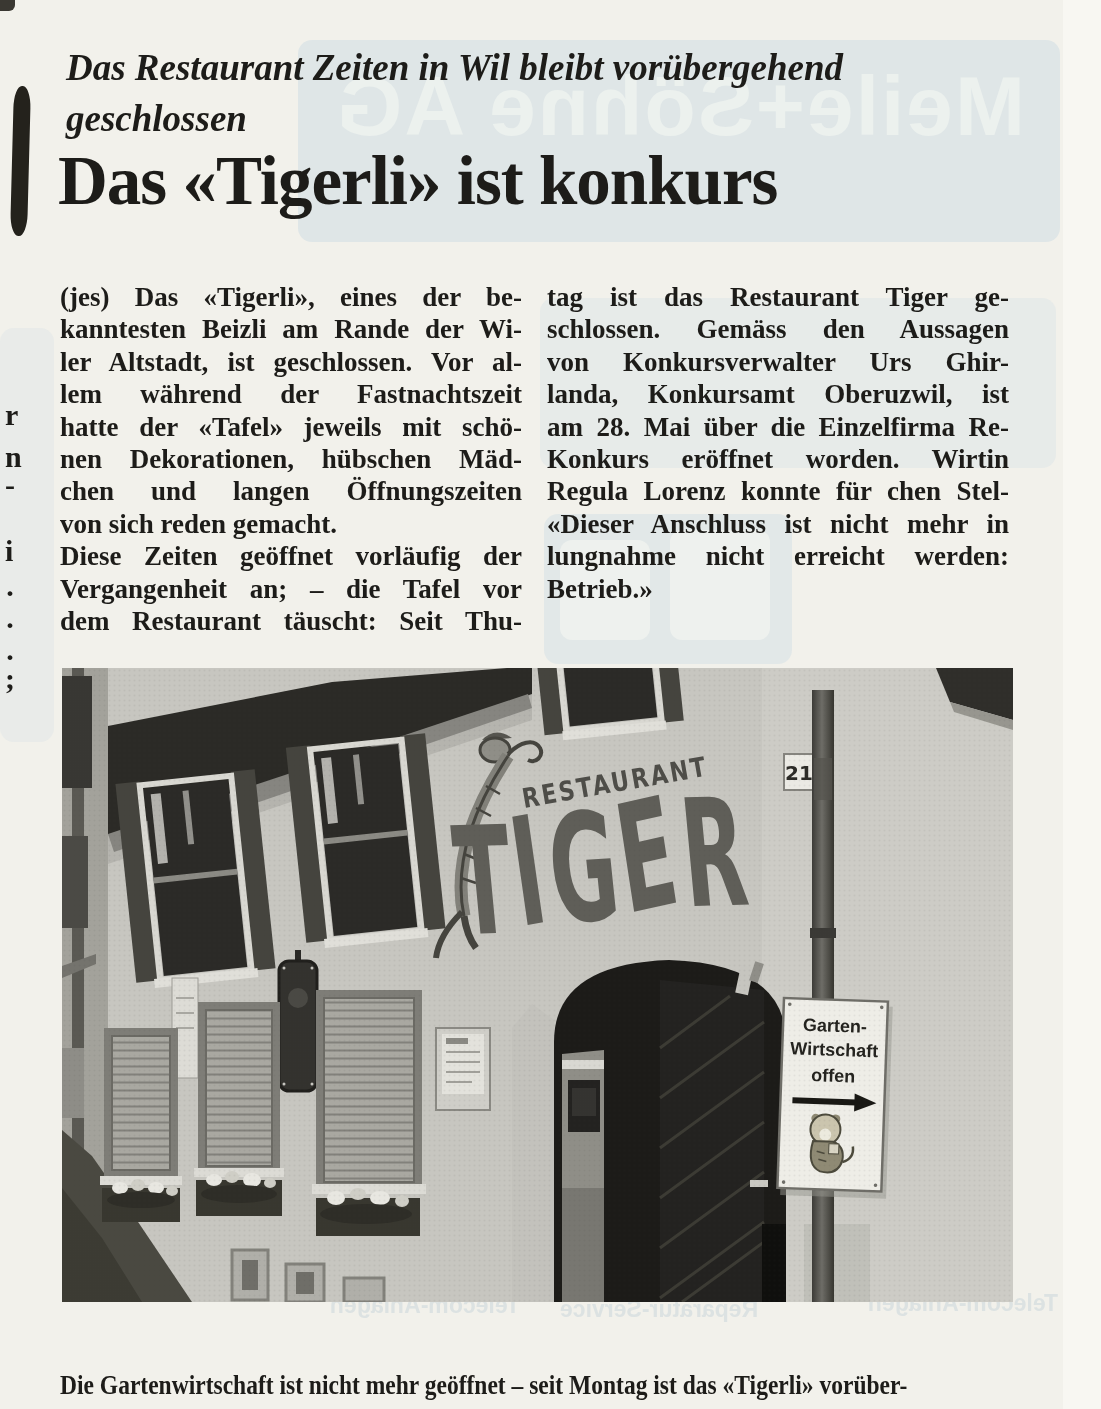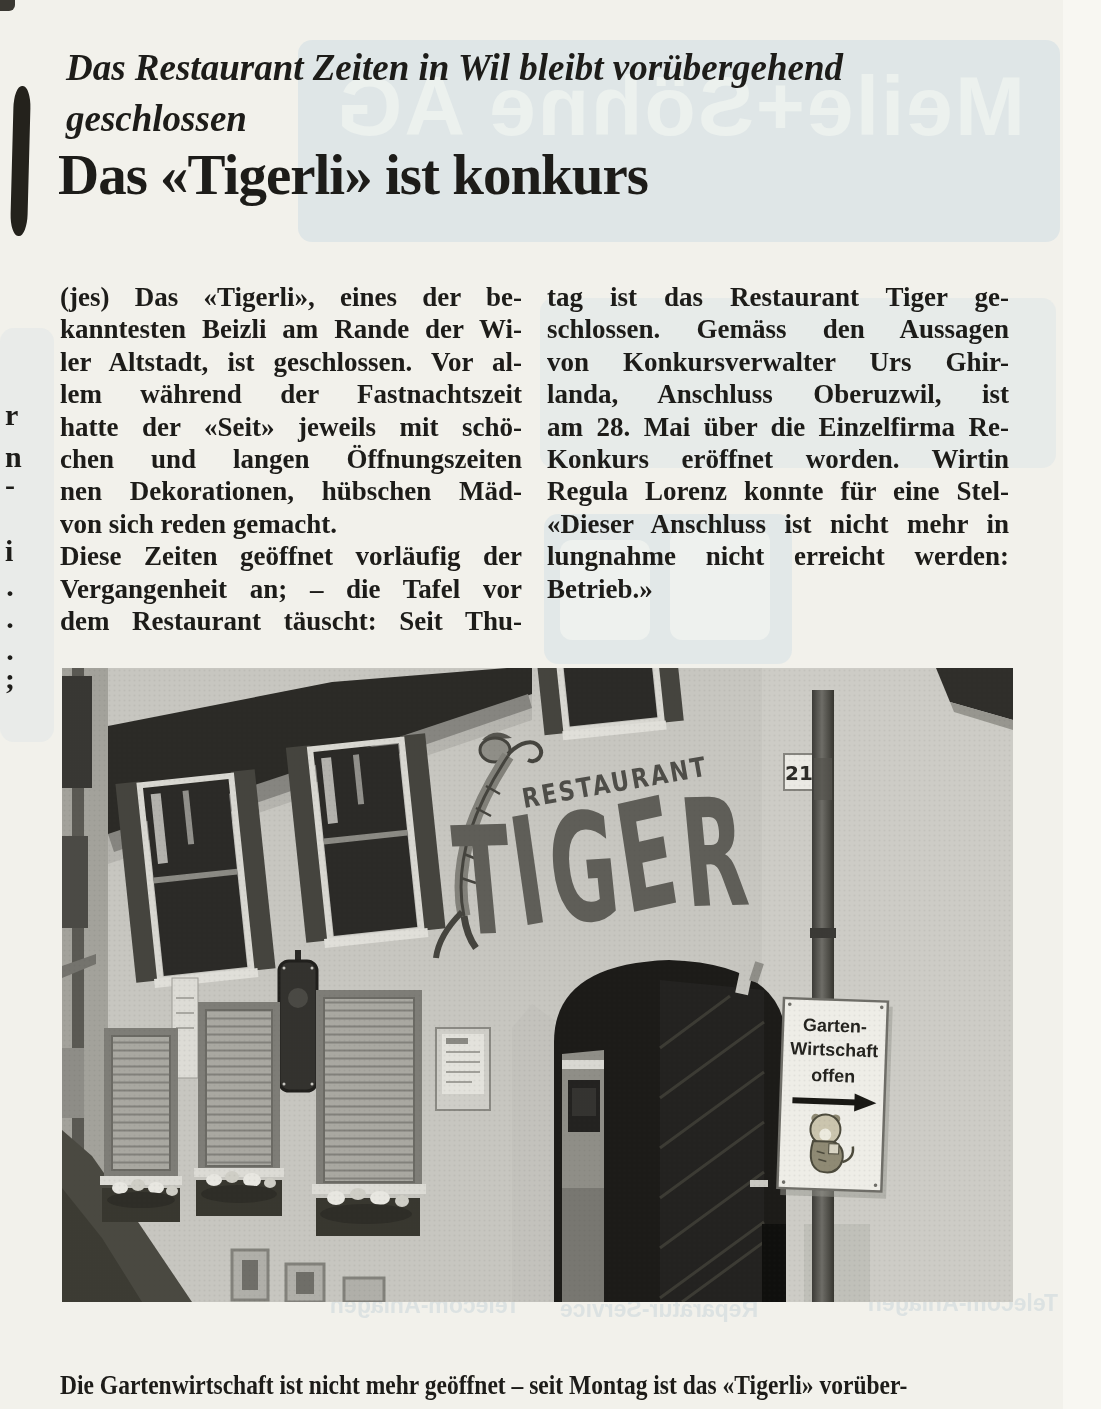--- a/index.html
+++ b/index.html
@@ -18,21 +18,21 @@
       font-weight:bold;font-size:23px;color:#dce2e2;white-space:nowrap}
   .strip-right{position:absolute;right:0;top:0;width:38px;height:1409px;background:#f8f7f2;z-index:1}
   .torn{position:absolute;left:12px;top:86px;width:17px;height:150px;background:#24221c;
       border-radius:8px/22px;transform:rotate(1.5deg);z-index:2}
   .corner-mark{position:absolute;left:0;top:0;width:15px;height:11px;background:#3a3832;
       border-radius:0 0 6px 0;z-index:2}
   .frag{position:absolute;left:5px;font-size:30px;font-weight:bold;z-index:2;line-height:30px}
   .kicker{position:absolute;left:66px;top:42px;z-index:2;font-weight:bold;font-style:italic;
       font-size:37px;line-height:51px;white-space:nowrap}
   .headline{position:absolute;left:58px;top:142px;margin:0;z-index:2;font-weight:bold;
-      font-size:57px;letter-spacing:-1px;white-space:nowrap}
+      font-size:69px;letter-spacing:-1px;white-space:nowrap}
   .columns{position:absolute;left:60px;top:281px;width:958px;display:flex;gap:25px;z-index:2}
   .col{width:462px}
   .bodyline{font-size:27px;font-weight:bold;line-height:32.4px}
   .just{text-align:justify;text-align-last:justify}
   .photo{position:absolute;left:62px;top:668px;width:951px;height:634px;z-index:2}
   .caption{position:absolute;left:60px;top:1366px;z-index:2;font-weight:bold}
   .capline{display:block;font-size:28px;line-height:37px;transform:scaleX(0.84);
       transform-origin:0 50%;white-space:nowrap}
 </style>
 </head>
@@ -66,36 +66,36 @@
   <div>Das Restaurant Zeiten in Wil bleibt vorübergehend</div>
   <div>geschlossen</div>
 </div>
 <h1 class="headline">Das «Tigerli» ist konkurs</h1>
 <div class="columns">
     <div class="col">
       <div class="bodyline just">(jes) Das «Tigerli», eines der be-</div>
       <div class="bodyline just">kanntesten Beizli am Rande der Wi-</div>
       <div class="bodyline just">ler Altstadt, ist geschlossen. Vor al-</div>
       <div class="bodyline just">lem während der Fastnachtszeit</div>
-      <div class="bodyline just">hatte der «Seit» jeweils mit schö-</div>
+      <div class="bodyline just">hatte der «Tafel» jeweils mit schö-</div>
+      <div class="bodyline just">nen Dekorationen, hübschen Mäd-</div>
       <div class="bodyline just">chen und langen Öffnungszeiten</div>
-      <div class="bodyline just">nen Dekorationen, hübschen Mäd-</div>
       <div class="bodyline">von sich reden gemacht.</div>
       <div class="bodyline just">Diese Zeiten geöffnet vorläufig der</div>
       <div class="bodyline just">Vergangenheit an; – die Tafel vor</div>
       <div class="bodyline just">dem Restaurant täuscht: Seit Thu-</div>
     </div>
     <div class="col">
       <div class="bodyline just">tag ist das Restaurant Tiger ge-</div>
       <div class="bodyline just">schlossen. Gemäss den Aussagen</div>
       <div class="bodyline just">von Konkursverwalter Urs Ghir-</div>
-      <div class="bodyline just">landa, Anschluss Oberuzwil, ist</div>
+      <div class="bodyline just">landa, Konkursamt Oberuzwil, ist</div>
       <div class="bodyline just">am 28. Mai über die Einzelfirma Re-</div>
       <div class="bodyline just">Konkurs eröffnet worden. Wirtin</div>
-      <div class="bodyline just">Regula Lorenz konnte für eine Stel-</div>
+      <div class="bodyline just">Regula Lorenz konnte für chen Stel-</div>
       <div class="bodyline just">«Dieser Anschluss ist nicht mehr in</div>
       <div class="bodyline just">lungnahme nicht erreicht werden:</div>
       <div class="bodyline">Betrieb.»</div>
     </div>
   </div>
 
 <div class="photo">
 <svg viewBox="0 0 951 634" width="951" height="634">
   <defs>
     <pattern id="shut" width="6" height="8" patternUnits="userSpaceOnUse">

